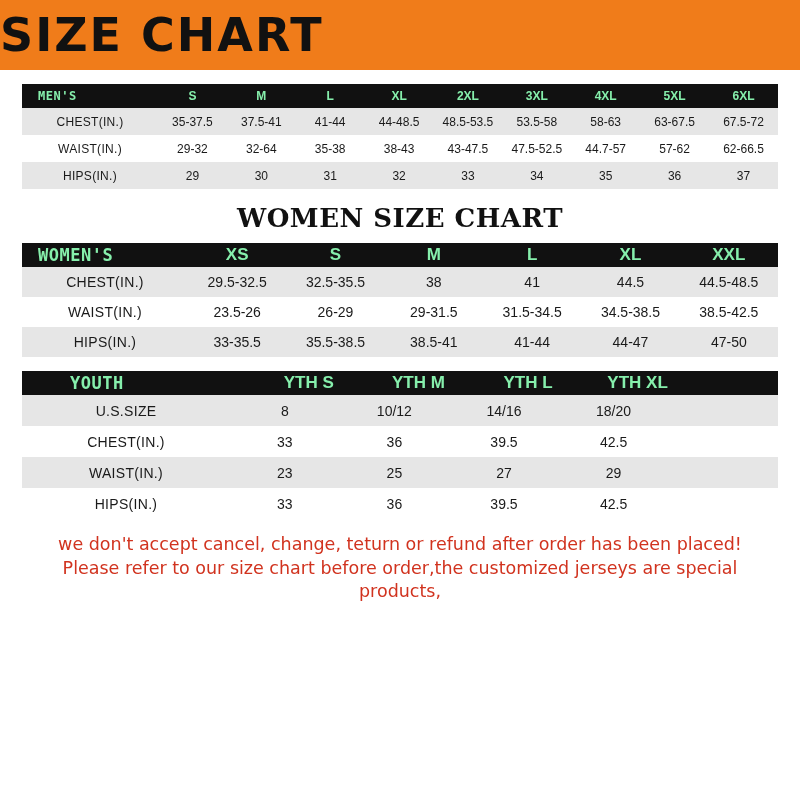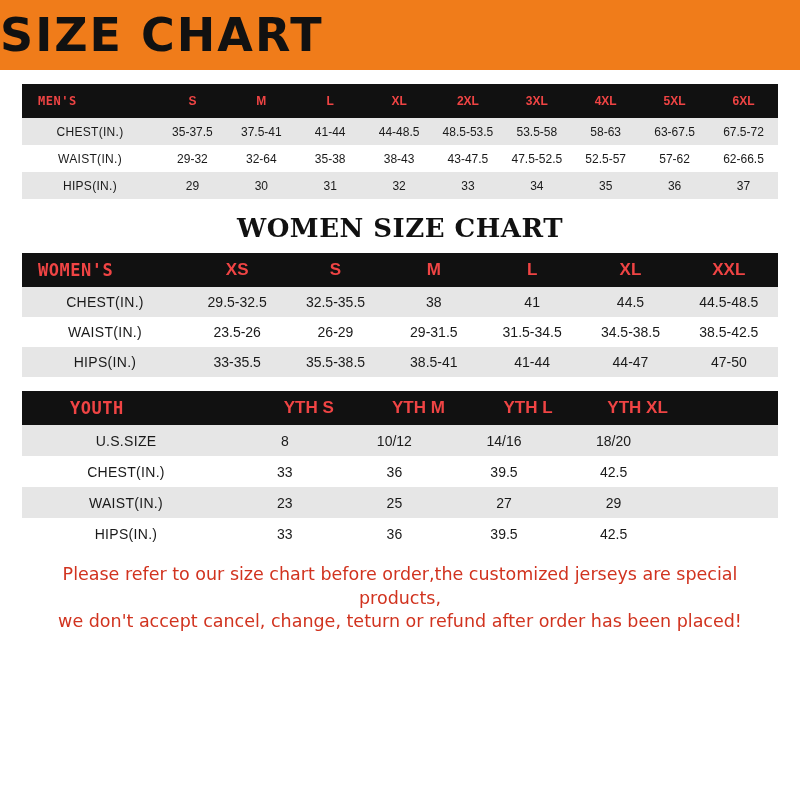--- a/index.html
+++ b/index.html
@@ -64,22 +64,22 @@
     text-align: center;
     font-size: 13px;
     color: #1a1a1a;
     padding: 0;
     height: 26px;
     vertical-align: middle;
     font-family: "Liberation Sans", sans-serif;
   }
   table.size-table thead th {
     background: #111111;
-    color: #ef4444;
-    height: 34px;
+    color: #86efac;
+    height: 24px;
     font-size: 15px;
     font-weight: bold;
   }
   table.size-table thead th.corner {
     text-align: left;
     padding-left: 16px;
     font-family: "DejaVu Sans Mono", monospace;
     font-size: 16px;
     letter-spacing: 0.5px;
   }
@@ -165,21 +165,21 @@
             <td>67.5-72</td>
           </tr>
           <tr class="row-plain">
             <td class="rowlabel">WAIST(IN.)</td>
             <td>29-32</td>
             <td>32-64</td>
             <td>35-38</td>
             <td>38-43</td>
             <td>43-47.5</td>
             <td>47.5-52.5</td>
-            <td>52.5-57</td>
+            <td>44.7-57</td>
             <td>57-62</td>
             <td>62-66.5</td>
           </tr>
           <tr class="row-alt">
             <td class="rowlabel">HIPS(IN.)</td>
             <td>29</td>
             <td>30</td>
             <td>31</td>
             <td>32</td>
             <td>33</td>
@@ -281,18 +281,18 @@
             <td>36</td>
             <td>39.5</td>
             <td>42.5</td>
             <td></td>
           </tr>
         </tbody>
       </table>
     </div>
 
     <div class="notice">
+      <p>we don't accept cancel, change, teturn or refund after order has been placed!</p>
       <p>Please refer to our size chart before order,the customized jerseys are special products,</p>
-      <p>we don't accept cancel, change, teturn or refund after order has been placed!</p>
     </div>
 
   </div>
 </div>
 
 </body></html>

